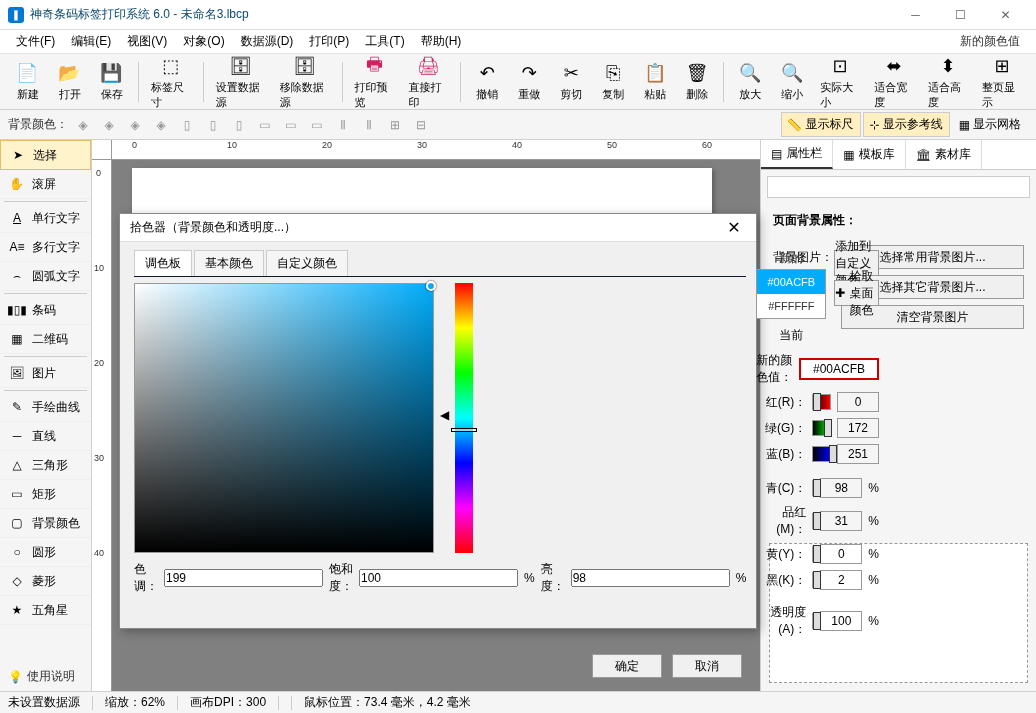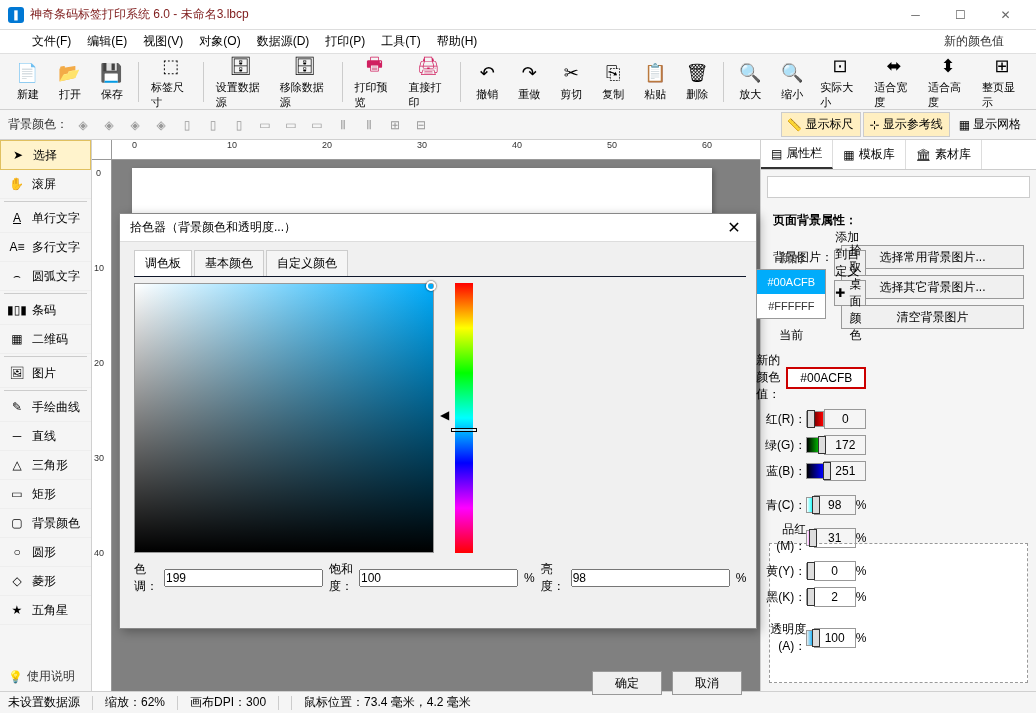--- a/index.html
+++ b/index.html
@@ -1,24 +1,24 @@
 <!DOCTYPE html>
 <html><head>
 <meta charset="utf-8">
 <style>
 * { margin: 0; padding: 0; box-sizing: border-box; font-family: "Microsoft YaHei", sans-serif; font-size: 12px; }
 body { background: #f0f0f0; width: 1036px; height: 713px; overflow: hidden; position: relative; }
 
 .titlebar { height: 30px; background: #fff; display: flex; align-items: center; padding: 0 8px; border-bottom: 1px solid #ddd; }
 .app-icon { width: 16px; height: 16px; background: #0078d4; border-radius: 3px; margin-right: 6px; display: flex; align-items: center; justify-content: center; color: #fff; font-size: 10px; }
-.title-text { flex: 1; color: #7f1d1d; }
+.title-text { flex: 1; color: #0c4a6e; }
 .win-controls { display: flex; gap: 0; }
 .win-btn { width: 45px; height: 28px; display: flex; align-items: center; justify-content: center; color: #666; }
 
-.menubar { height: 24px; background: #fff; display: flex; align-items: center; padding: 0 24px; border-bottom: 1px solid #e0e0e0; }
+.menubar { height: 24px; background: #fff; display: flex; align-items: center; padding: 0 8px; border-bottom: 1px solid #e0e0e0; }
 .menu-item { padding: 3px 8px; }
 .menu-spacer { flex: 1; }
 .license { color: #333; padding: 0 8px; }
 
 .toolbar { height: 56px; background: #f5f5f5; display: flex; align-items: center; padding: 2px 8px; border-bottom: 1px solid #d0d0d0; gap: 2px; }
 .tool-btn { display: flex; flex-direction: column; align-items: center; padding: 2px 6px; min-width: 40px; }
 .tool-icon { width: 24px; height: 24px; display: flex; align-items: center; justify-content: center; font-size: 18px; }
 .tool-label { font-size: 11px; margin-top: 2px; }
 .tool-sep { width: 1px; height: 40px; background: #ccc; margin: 0 4px; }
 
@@ -81,21 +81,21 @@
 .new-label { text-align: center; color: #333; margin-bottom: 2px; }
 .color-preview { display: flex; flex-direction: column; border: 1px solid #999; width: 70px; }
 .cp-top { height: 24px; background: #00acfb; color: #fff; display: flex; align-items: center; justify-content: center; font-size: 11px; }
 .cp-bot { height: 24px; background: #fff; color: #333; display: flex; align-items: center; justify-content: center; font-size: 11px; }
 .cur-label { text-align: center; margin-top: 8px; }
 .right-top { display: flex; gap: 8px; align-items: flex-start; }
 .right-btns { flex: 1; display: flex; flex-direction: column; gap: 4px; }
 .dlg-btn2 { height: 26px; border: 1px solid #999; background: #f0f0f0; display: flex; align-items: center; justify-content: center; gap: 4px; }
 .hex-row { display: flex; align-items: center; gap: 6px; margin-top: 8px; }
 .hex-input { width: 80px; height: 22px; border: 2px solid #cc0000; text-align: center; }
-.slider-row { display: flex; align-items: center; margin-top: 6px; }
+.slider-row { display: flex; align-items: center; gap: 6px; margin-top: 6px; }
 .slider-label { width: 50px; text-align: right; }
 .slider-track { flex: 1; height: 16px; border: 1px solid #999; position: relative; }
 .slider-thumb { position: absolute; width: 8px; height: 18px; background: #ddd; border: 1px solid #333; top: -2px; }
 .slider-val { width: 42px; height: 20px; border: 1px solid #999; text-align: center; display: flex; align-items: center; justify-content: center; }
 .dlg-footer { display: flex; justify-content: flex-end; gap: 10px; padding: 8px 14px; }
 .dlg-footer button { width: 70px; height: 24px; border: 1px solid #999; background: #f0f0f0; }
 </style>
 </head>
 <body>
 

